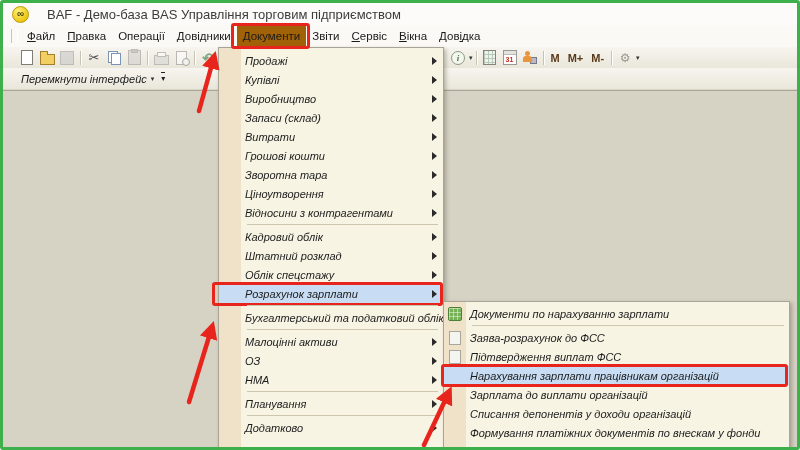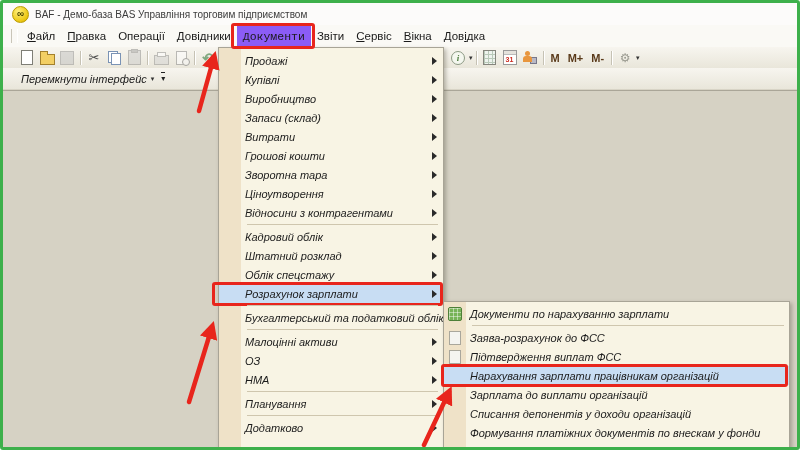--- a/index.html
+++ b/index.html
@@ -6,29 +6,29 @@
   #frame{position:relative;width:800px;height:450px;box-sizing:border-box;
          border:3px solid #3db04b;border-radius:3px;overflow:hidden;background:#fff;}
 
   
   .titlebar{position:absolute;left:0;top:0;right:0;height:22px;background:#fcfbfa;
             display:flex;align-items:center;gap:6px;padding-left:9px;}
   .applogo{width:15px;height:15px;border-radius:50%;
            background:radial-gradient(circle at 35% 30%,#ffef7a,#ecc713 70%,#d4ab00);
            border:1px solid #b99a00;display:flex;align-items:center;justify-content:center;
            font-size:10px;font-weight:bold;color:#4c4600;line-height:1;}
-  .apptitle{font-size:10px;color:#3c3c3c;}
+  .apptitle{font-size:13px;color:#3c3c3c;margin-left:12px;}
 
   
   .menubar{position:absolute;left:0;top:22px;right:0;height:22px;background:#faf9f5;
            display:flex;align-items:stretch;padding-left:8px;font-size:11.5px;color:#1a1a1a;}
   .grip{width:5px;margin:4px 3px 4px 0;border-left:1px solid #c9c5b8;border-right:1px solid #fff;}
   .mb-item{display:flex;align-items:center;padding:0 6px;position:relative;cursor:default;}
   .mb-item .u{text-decoration:underline;}
-  .mb-sel{background:#8b5cf6;font-family:Liberation Mono, monospace;}
+  .mb-sel{background:#a16207;}
 
   
   .toolbar{position:absolute;left:0;right:0;height:21px;
            background:linear-gradient(#f7f5ef,#e9e6da);
            display:flex;align-items:center;padding-left:4px;}
   #tb1{top:44px;} #tb2{top:65px;border-bottom:1px solid #d8d4c6;}
   .tbi{width:20px;height:18px;display:flex;align-items:center;justify-content:center;position:relative;}
   .tbsep{width:1px;height:14px;background:#c6c2b4;margin:0 3px;box-shadow:1px 0 0 #fff;}
   .tbr{position:absolute;left:445px;top:0;height:100%;display:flex;align-items:center;}
   .dis{opacity:.55;filter:grayscale(.9);}

